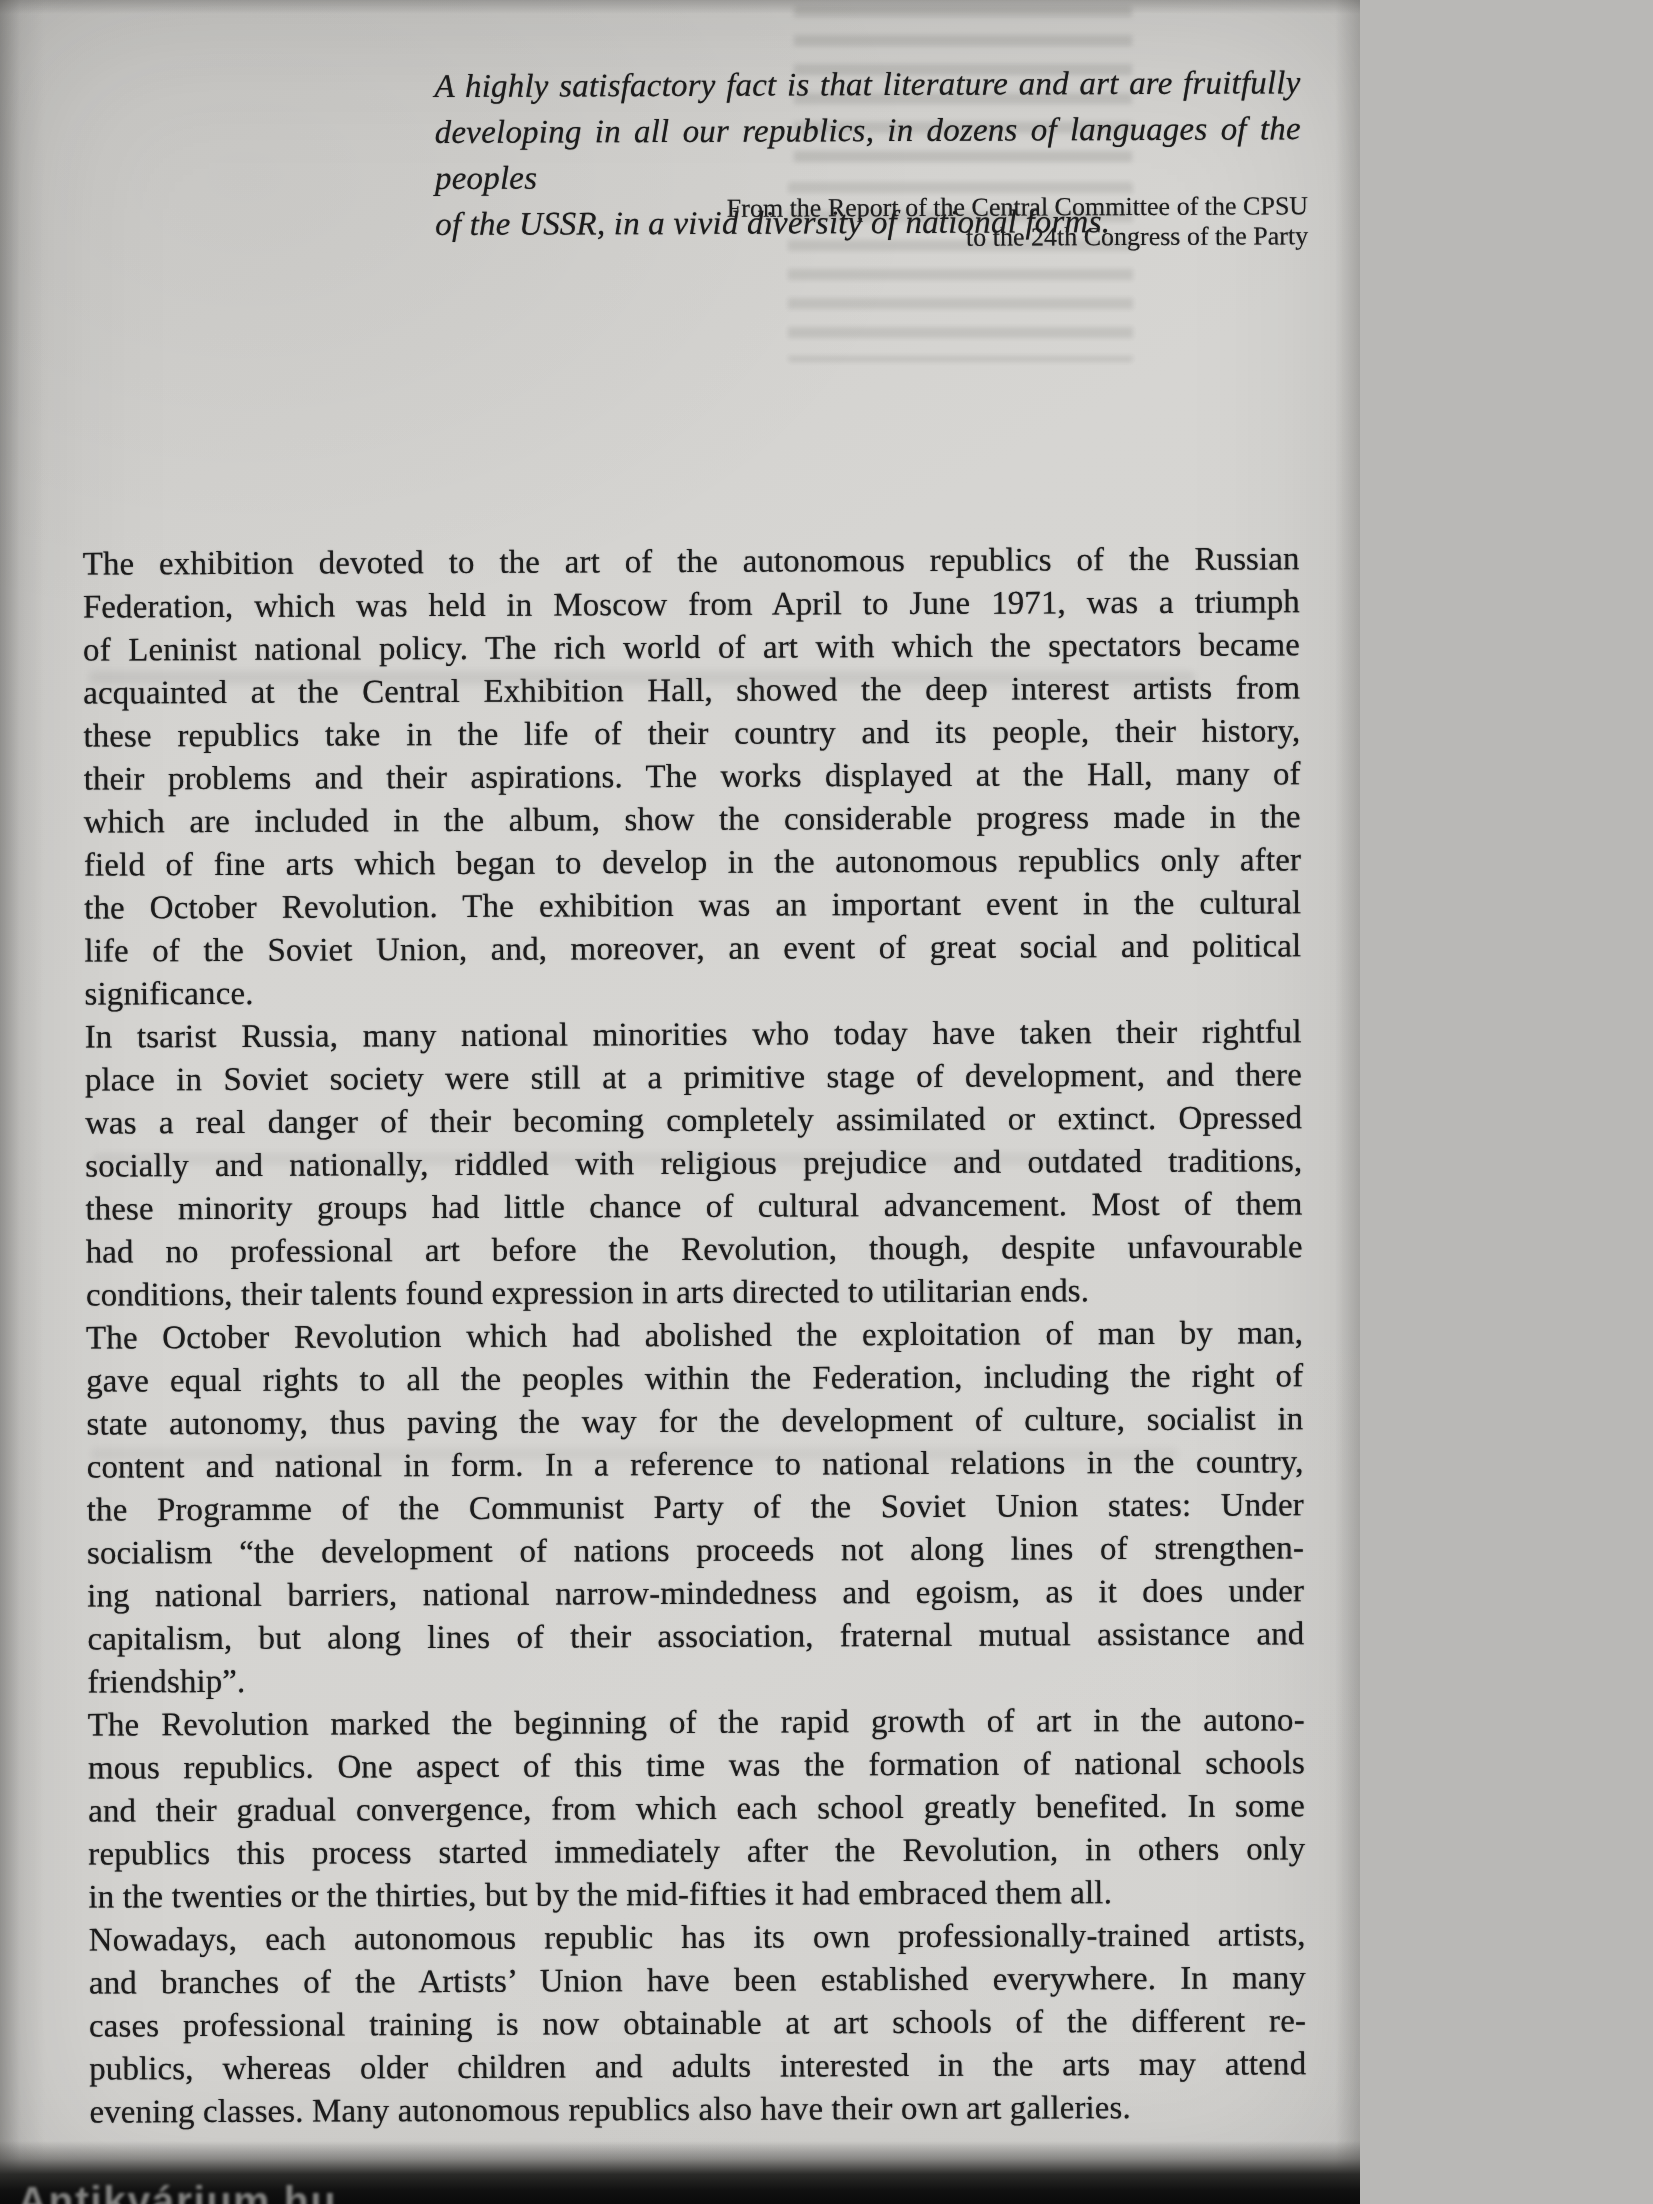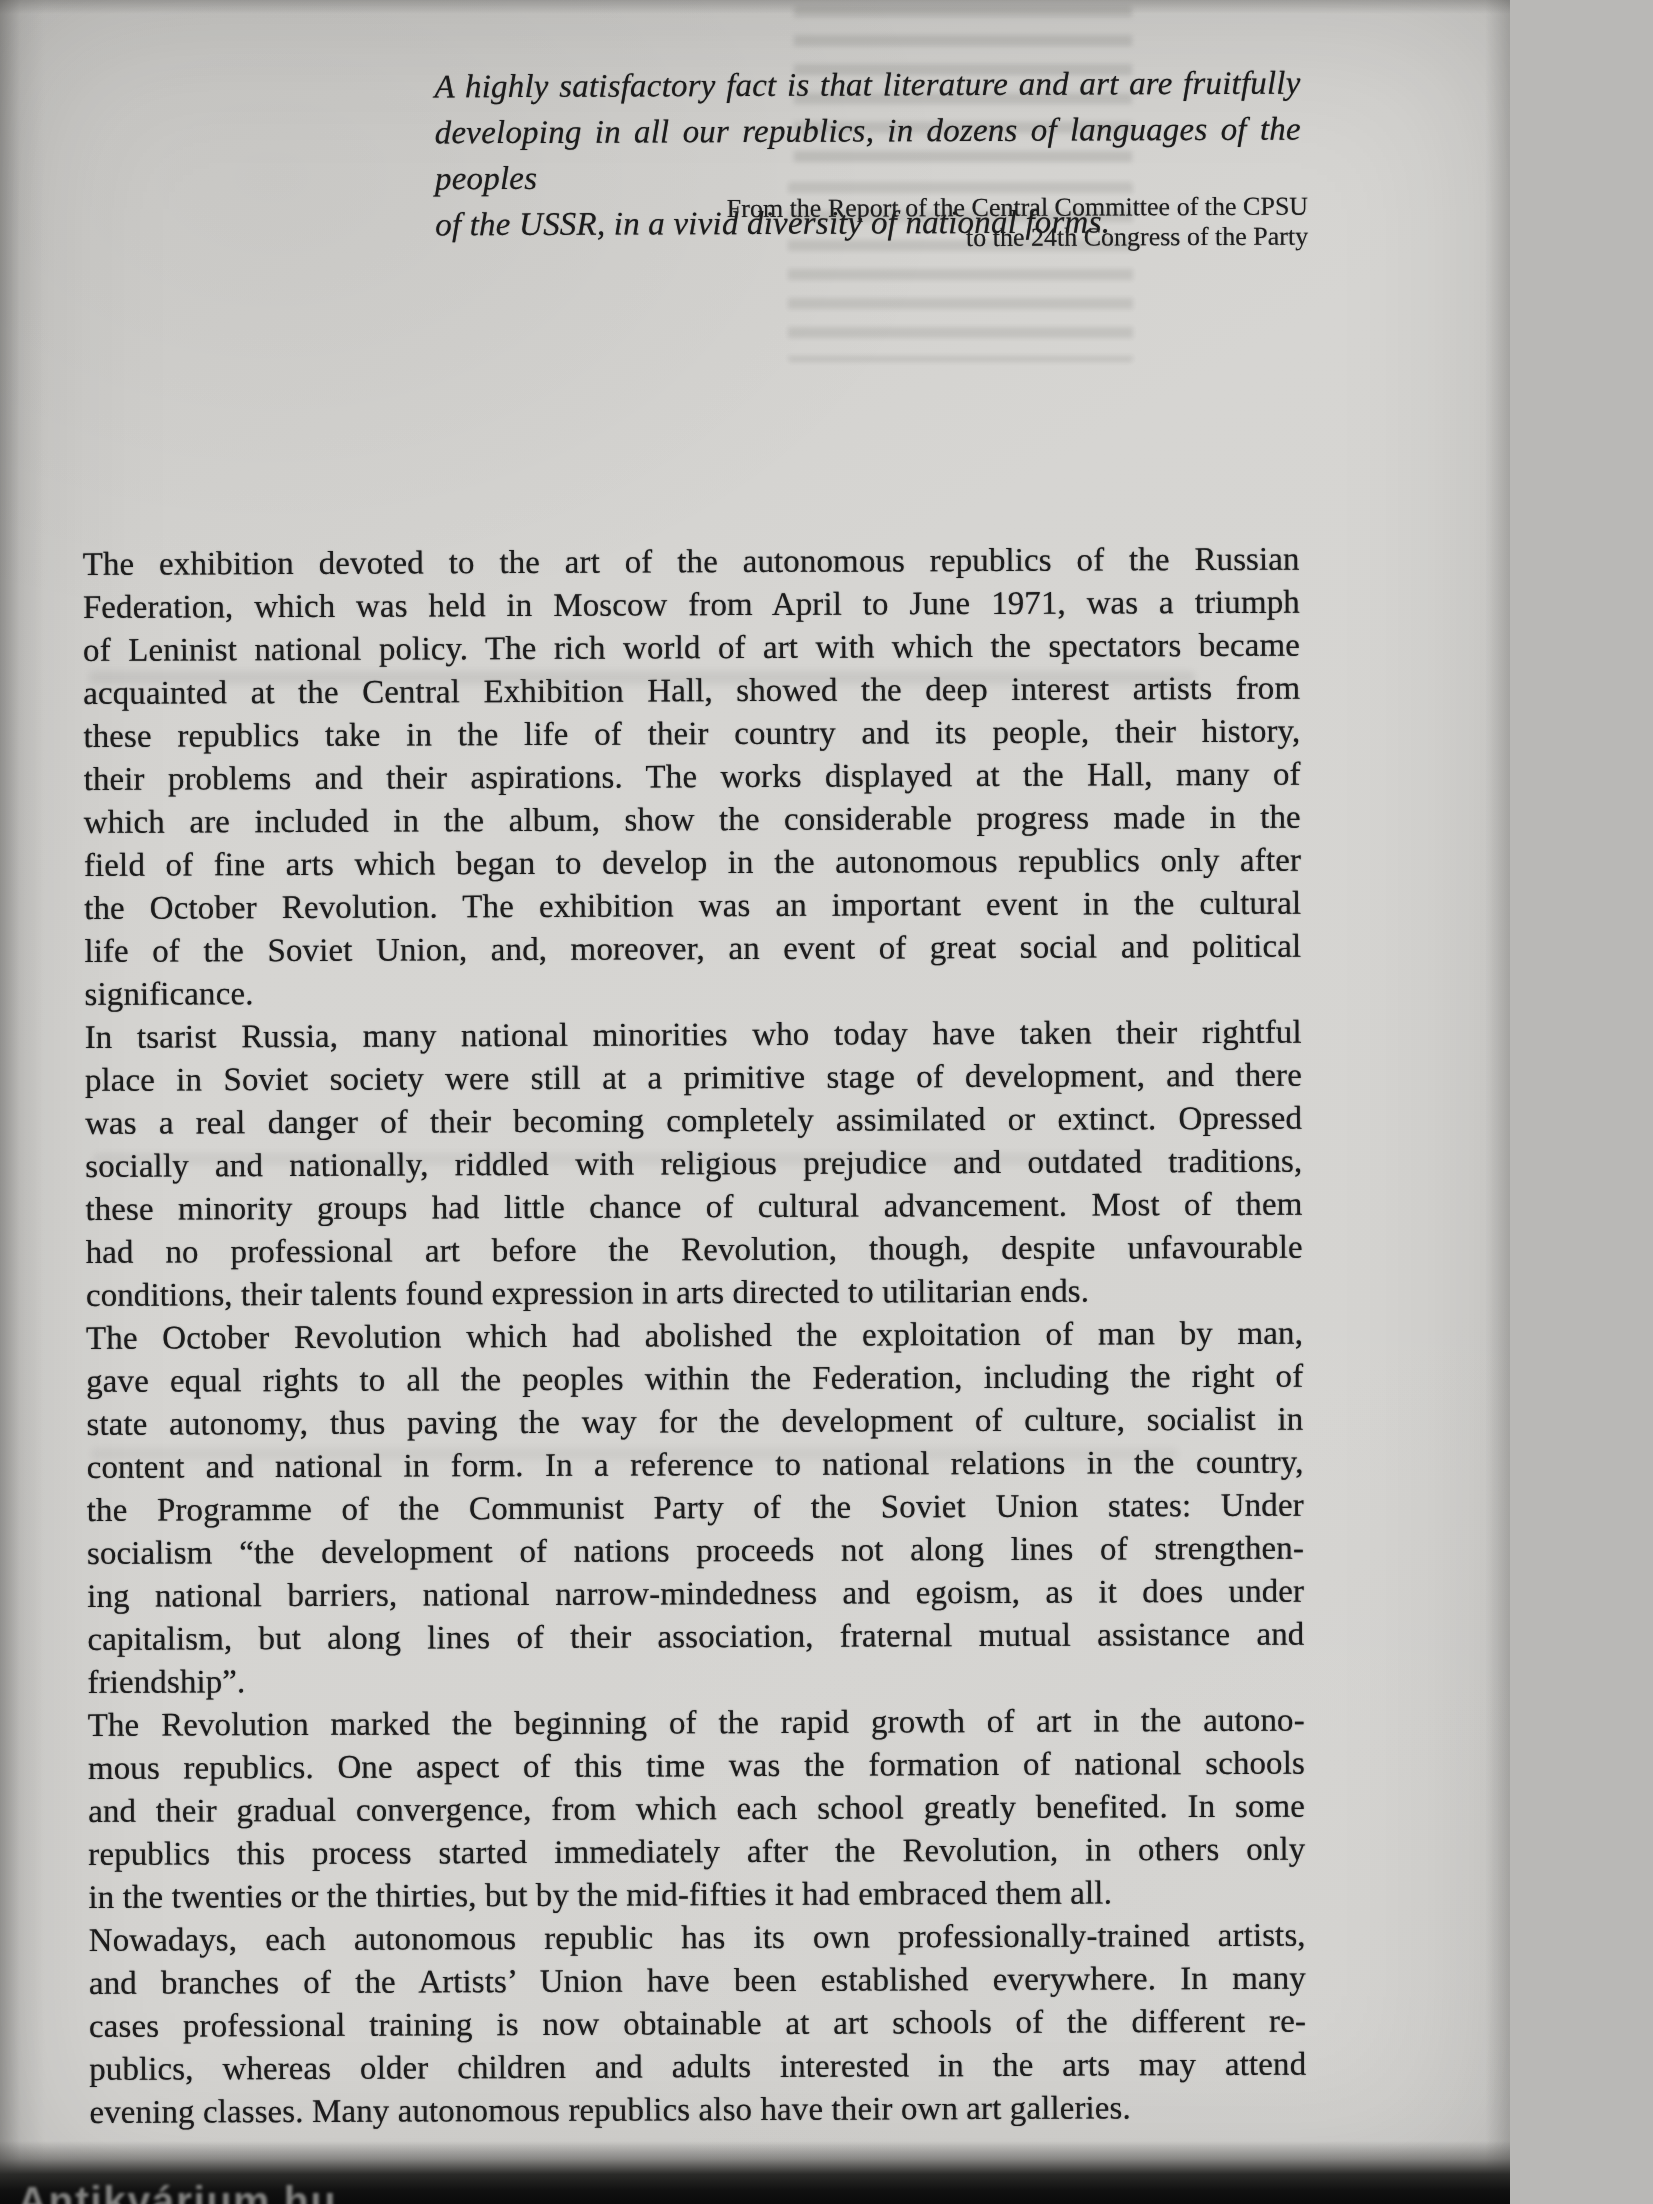--- a/index.html
+++ b/index.html
@@ -4,21 +4,21 @@
 <style>
   html, body { margin: 0; padding: 0; }
   body {
     width: 1654px; height: 2205px;
     background: #b9b8b6;
     font-family: "Liberation Serif", "DejaVu Serif", serif;
     overflow: hidden;
   }
   .scan {
     position: relative;
-    width: 1510px; height: 2205px;
+    width: 1360px; height: 2205px;
     background: linear-gradient(150deg, #cfcecb 0%, #d6d5d2 35%, #d5d4d1 70%, #d0cfcc 100%);
     overflow: hidden;
   }
   .vignette {
     position: absolute; inset: 0; pointer-events: none; z-index: 6;
     box-shadow: inset 0 0 175px rgba(0,0,0,0.16);
   }
   .texture {
     position: absolute; inset: 0; pointer-events: none; z-index: 1;
     background:

